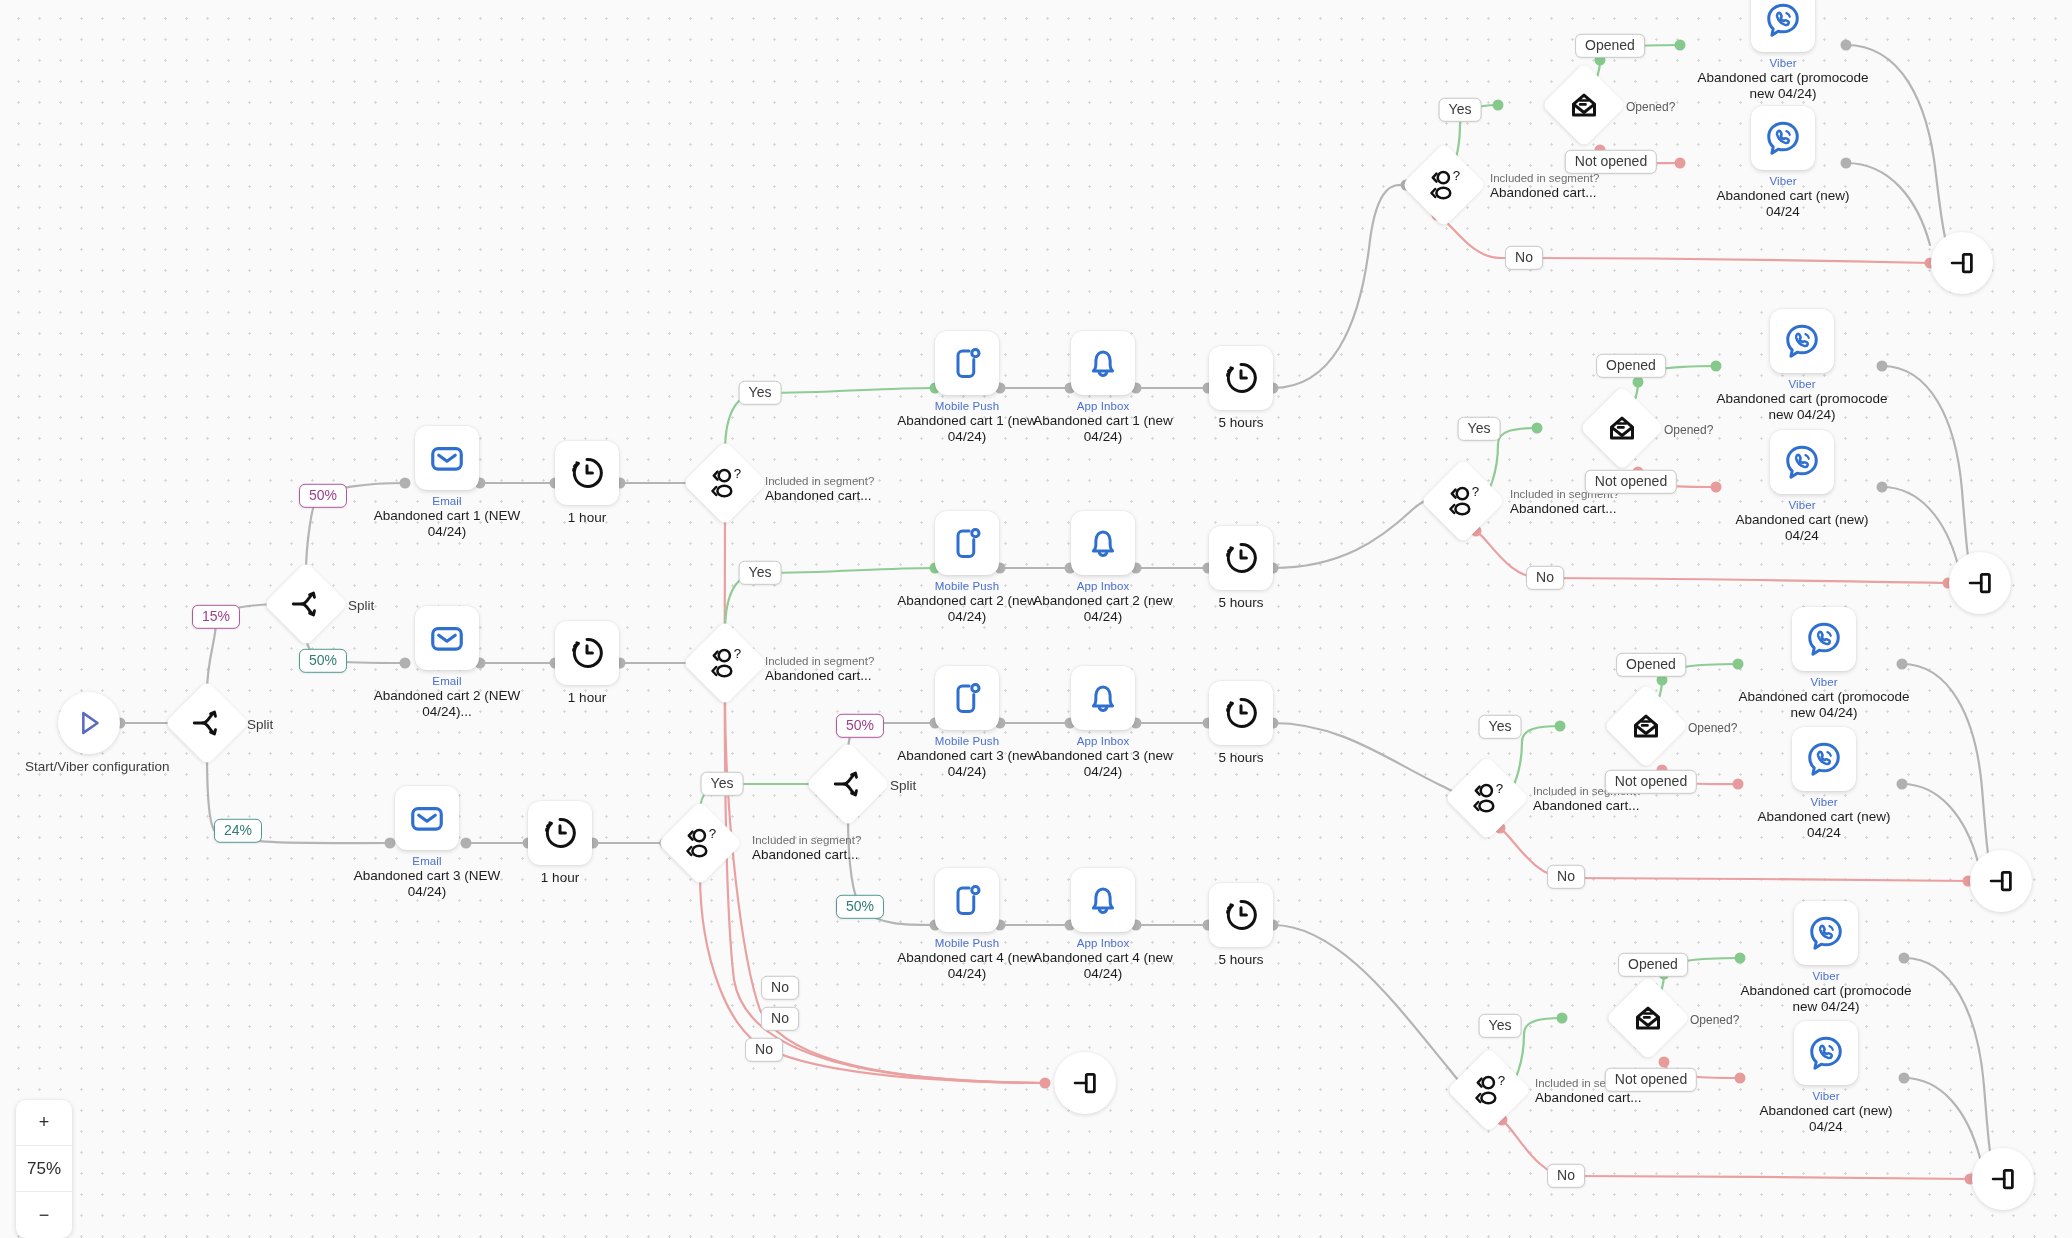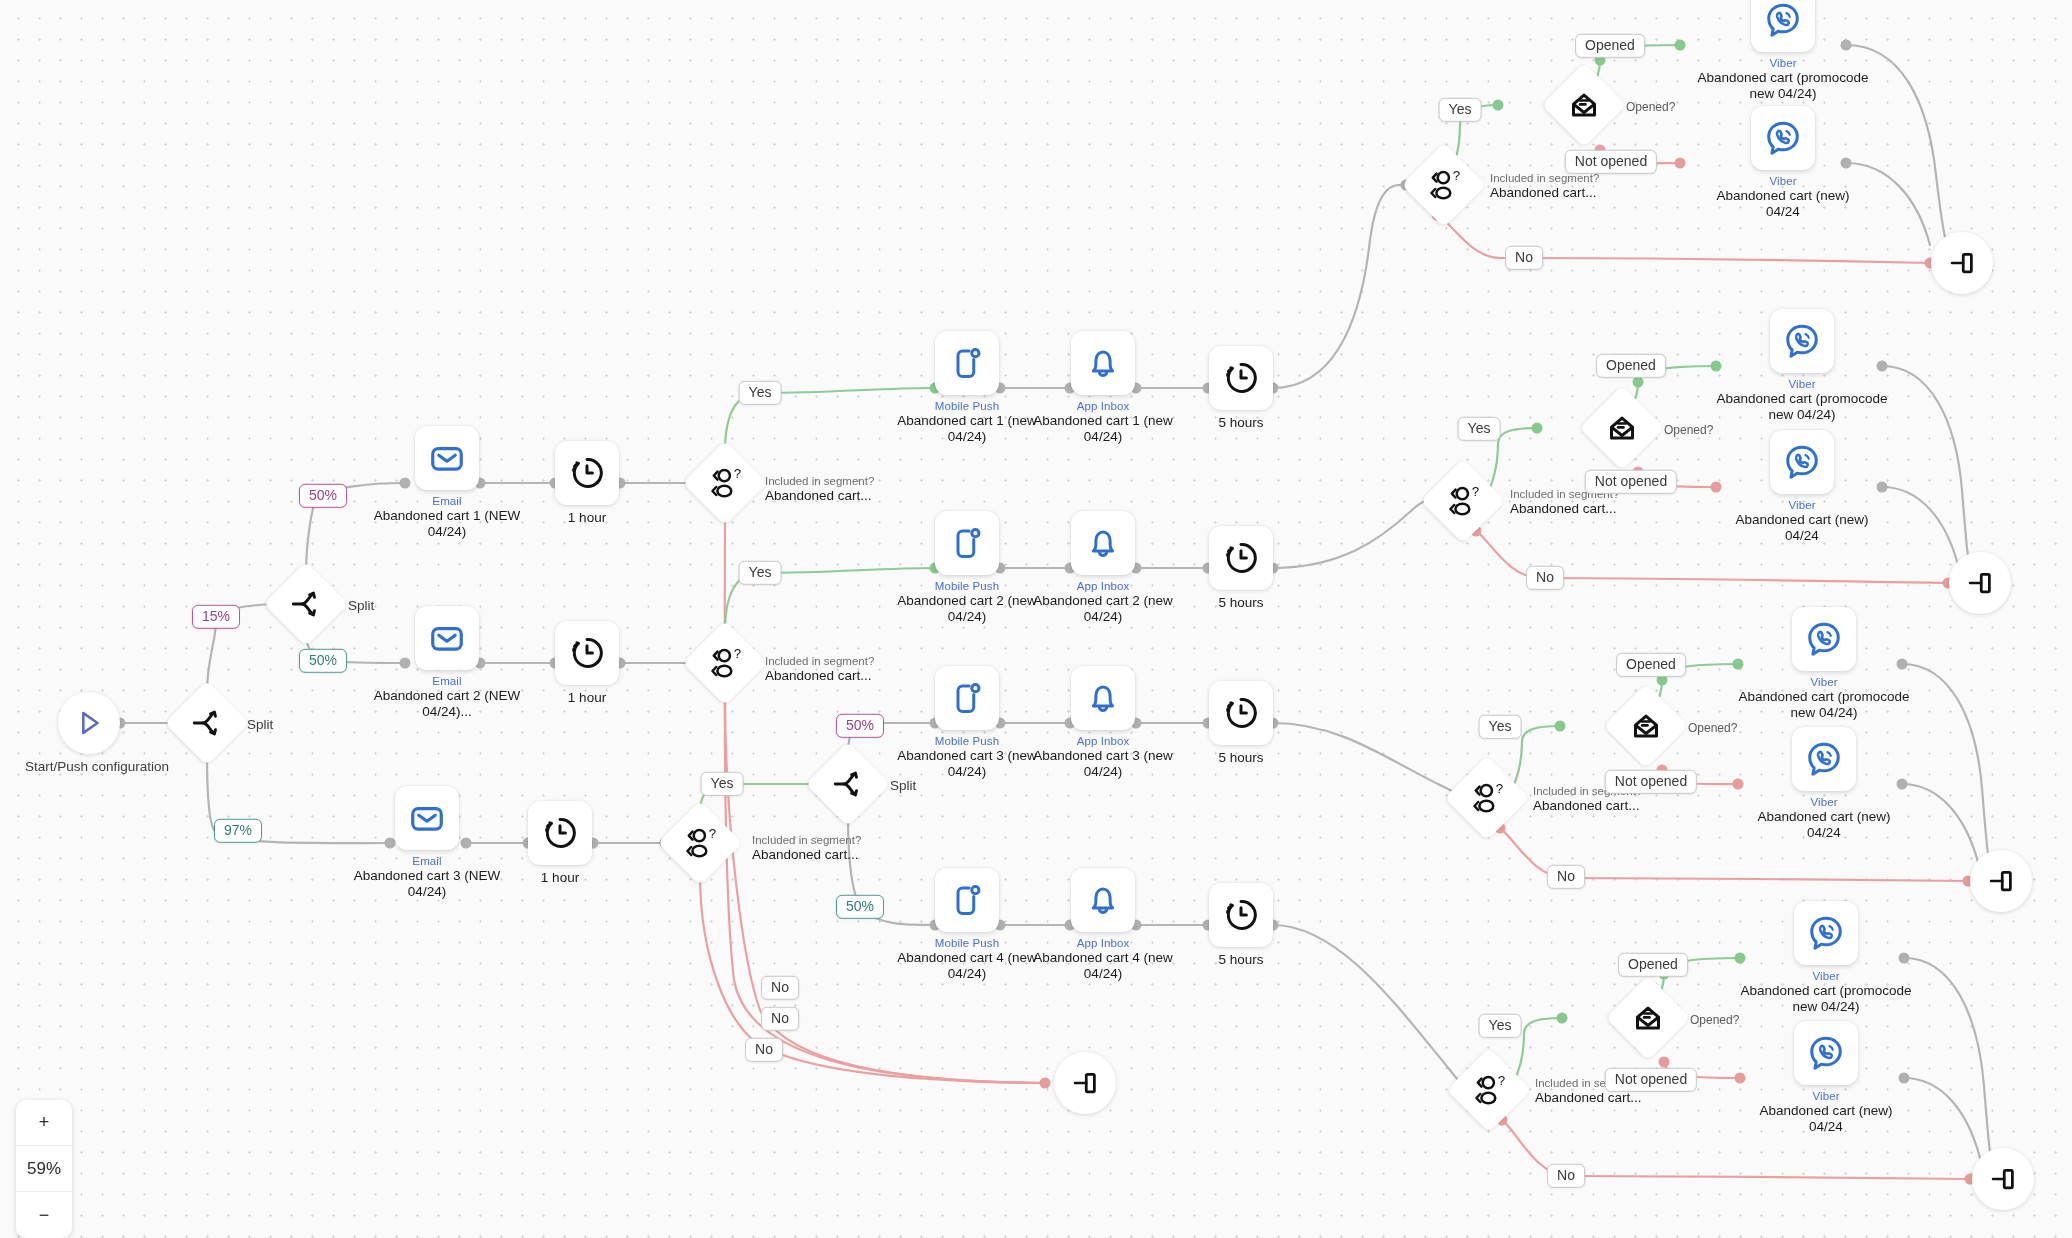--- a/index.html
+++ b/index.html
@@ -377,21 +377,21 @@
 
   <div class="dot red" style="left:1045px;top:1083px"></div>
 
   <div class="node" style="left:89px;top:723px">
     <div class="circle">
       <svg width="34" height="34" viewBox="0 0 24 24">
         <path d="M8 5 L18 12 L8 19 Z" fill="none" stroke="#5a6abf" stroke-width="1.8" stroke-linejoin="round"></path>
       </svg>
     </div>
   </div>
-  <div class="sidelabel plain" style="left:25px;top:767px">Start/Push configuration</div>
+  <div class="sidelabel plain" style="left:25px;top:767px">Start/Viber configuration</div>
 
   <div class="diamond-wrap" style="left:207px;top:723px">
     <div class="diamond"></div>
     <div class="diamond-ico">
       <svg width="34" height="34" viewBox="0 0 24 24">
         <path d="M3 12 H9 C13 12 14 6 17 5" fill="none" stroke="#111" stroke-width="2" stroke-linecap="round"></path>
         <path d="M9 12 C13 12 14 18 17 19" fill="none" stroke="#111" stroke-width="2" stroke-linecap="round"></path>
         <path d="M14.5 5.5 L17.3 4.3 L18 7.3" fill="none" stroke="#111" stroke-width="2" stroke-linecap="round" stroke-linejoin="round"></path>
         <path d="M14.5 18.5 L17.3 19.7 L18 16.7" fill="none" stroke="#111" stroke-width="2" stroke-linecap="round" stroke-linejoin="round"></path>
       </svg>
@@ -419,21 +419,21 @@
         <path d="M3 12 H9 C13 12 14 6 17 5" fill="none" stroke="#111" stroke-width="2" stroke-linecap="round"></path>
         <path d="M9 12 C13 12 14 18 17 19" fill="none" stroke="#111" stroke-width="2" stroke-linecap="round"></path>
         <path d="M14.5 5.5 L17.3 4.3 L18 7.3" fill="none" stroke="#111" stroke-width="2" stroke-linecap="round" stroke-linejoin="round"></path>
         <path d="M14.5 18.5 L17.3 19.7 L18 16.7" fill="none" stroke="#111" stroke-width="2" stroke-linecap="round" stroke-linejoin="round"></path>
       </svg>
     </div>
   </div>
   <div class="sidelabel plain" style="left:890px;top:786px">Split</div>
 
   <div class="chip pct-purple" style="left:216px;top:617px">15%</div>
-  <div class="chip pct-teal" style="left:238px;top:831px">97%</div>
+  <div class="chip pct-teal" style="left:238px;top:831px">24%</div>
   <div class="chip pct-purple" style="left:323px;top:496px">50%</div>
   <div class="chip pct-teal" style="left:323px;top:661px">50%</div>
   <div class="chip pct-purple" style="left:860px;top:726px">50%</div>
   <div class="chip pct-teal" style="left:860px;top:907px">50%</div>
 
   <div class="node" style="left:447px;top:483px">
     <div class="box">
       <svg width="38" height="38" viewBox="0 0 24 24">
         <rect x="3" y="6" width="18" height="13" rx="3.4" fill="none" stroke="#2f6fd0" stroke-width="2"></rect>
         <path d="M6.8 10.2 L12 14 L17.2 10.2" fill="none" stroke="#2f6fd0" stroke-width="2" stroke-linecap="round" stroke-linejoin="round"></path>
@@ -965,17 +965,17 @@
     <div class="circle">
       <svg width="30" height="30" viewBox="0 0 24 24">
         <path d="M4 12 H13" fill="none" stroke="#111" stroke-width="2" stroke-linecap="round"></path>
         <rect x="13" y="5" width="6.5" height="14" rx="1" fill="none" stroke="#111" stroke-width="2.2"></rect>
       </svg>
     </div>
   </div>
 
   <div id="zoomctl">
     <div>+</div>
-    <div class="lvl">59%</div>
+    <div class="lvl">75%</div>
     <div>−</div>
   </div>
 
 </div>
 
 </body></html>

